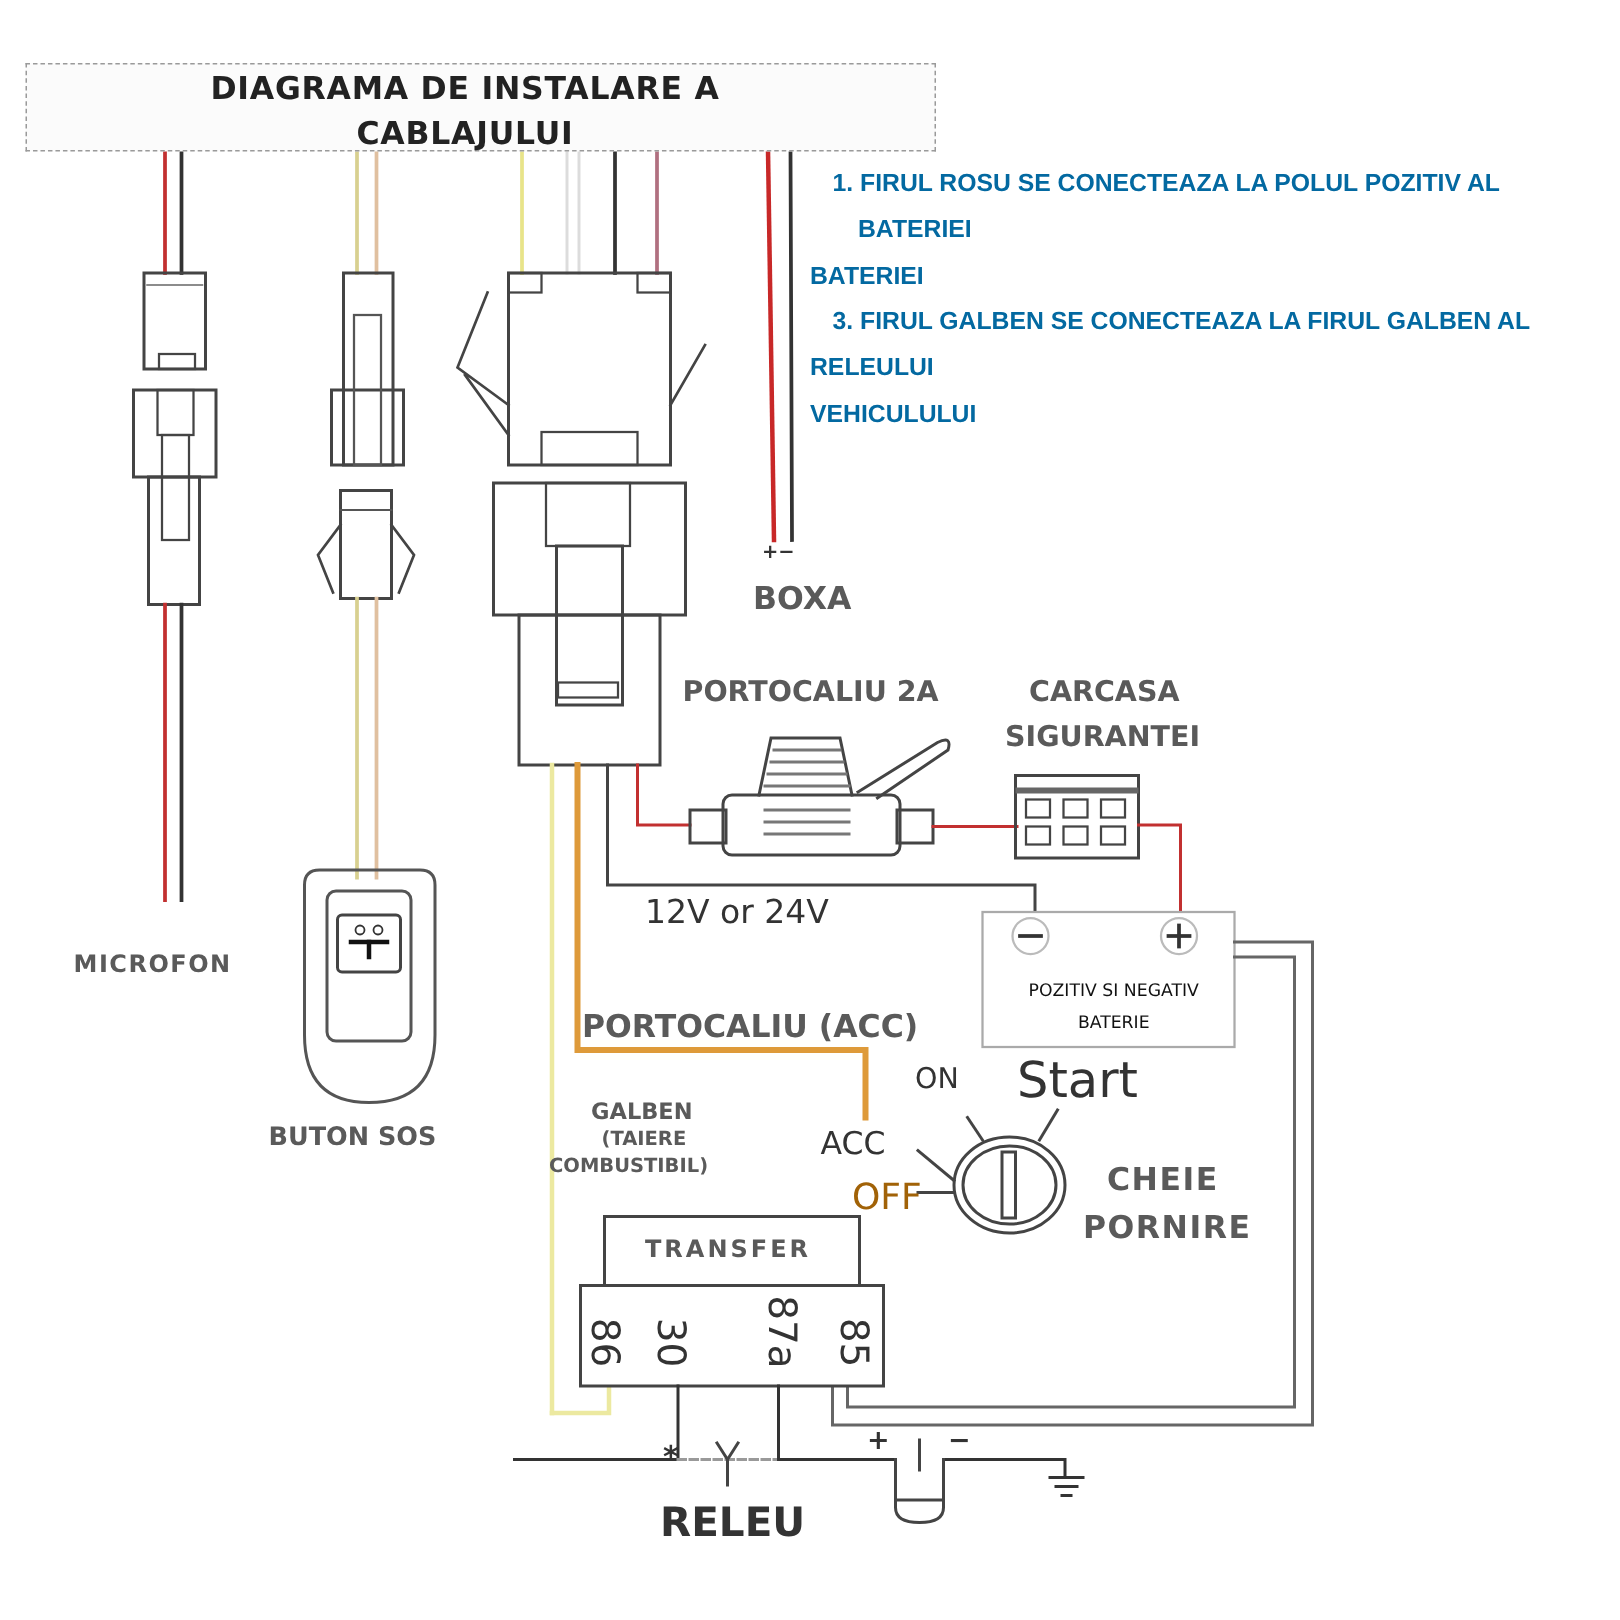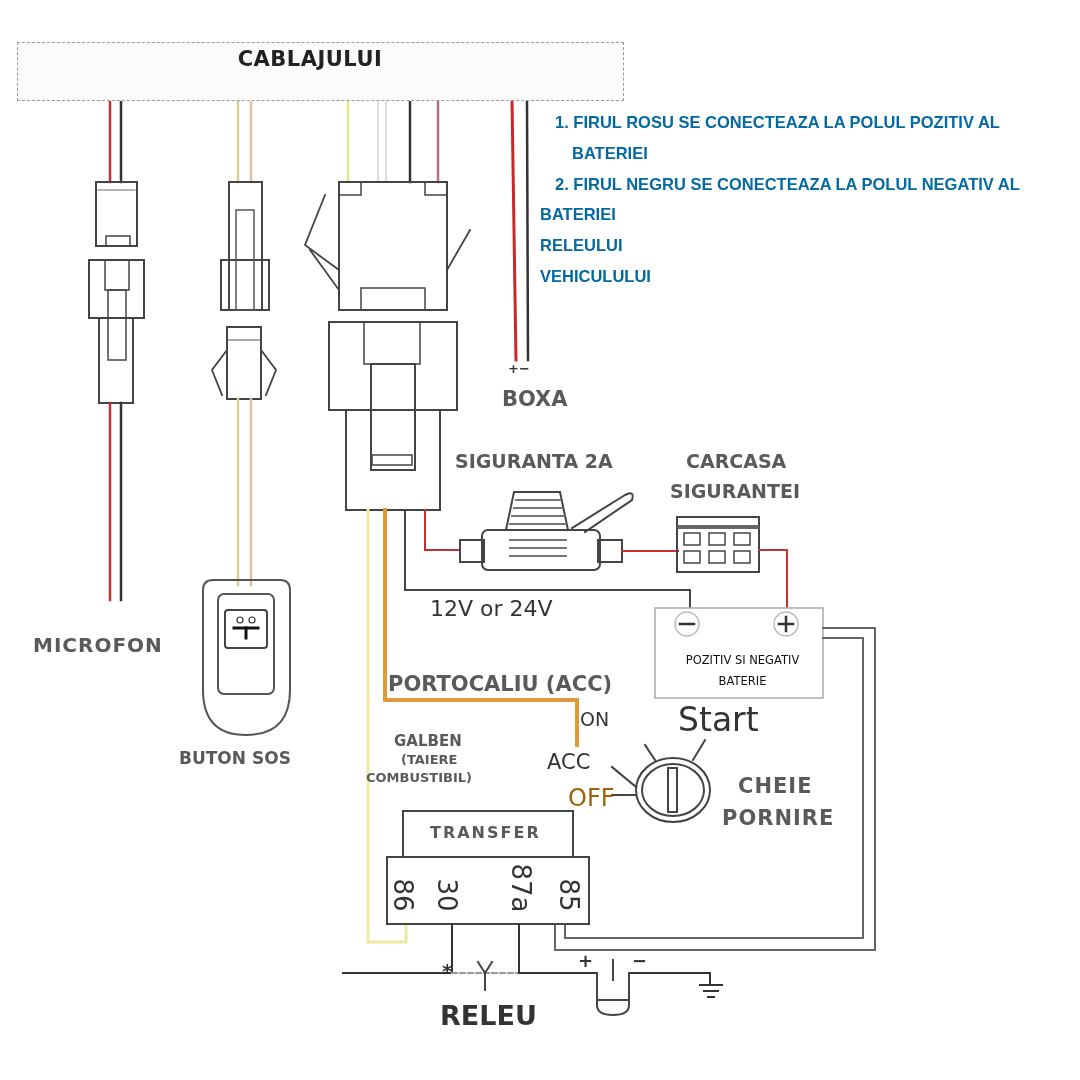--- a/index.html
+++ b/index.html
@@ -152,49 +152,50 @@
       <path d="M597 973 L597 1005 Q597 1015 613 1015 Q629 1015 629 1005 L629 973" stroke="#444" stroke-width="2"></path>
       <line x1="597" y1="1000" x2="629" y2="1000" stroke="#444" stroke-width="2"></line>
       <line x1="613" y1="960" x2="613" y2="980" stroke="#444" stroke-width="2"></line>
     </g>
   </g>
   <text x="442" y="978" font-family="DejaVu Sans, sans-serif" font-size="20" font-weight="bold" fill="#333">*</text>
 </svg>
 
 <div class="title-box"></div>
 <div class="title">
+  <div>DIAGRAMA DE INSTALARE A</div>
   <div>CABLAJULUI</div>
 </div>
 
 <div class="notes">
   <div style="padding-left:15px">1. FIRUL ROSU SE CONECTEAZA LA POLUL POZITIV AL</div>
   <div style="padding-left:32px">BATERIEI</div>
-  <div style="padding-left:15px">2. FIRUL NEGRU SE CONECTEAZA LA POLUL NEGATIV AL</div>
   <div>BATERIEI</div>
+  <div style="padding-left:15px">3. FIRUL GALBEN SE CONECTEAZA LA FIRUL GALBEN AL</div>
   <div>RELEULUI</div>
   <div>VEHICULULUI</div>
 </div>
 
-<div class="lbl" style="left:33px;top:633px;font-size:20px;letter-spacing:1px">MICROFON</div>
+<div class="lbl" style="left:49px;top:633px;font-size:16px;letter-spacing:1px">MICROFON</div>
 <div class="lbl" style="left:179px;top:748px;font-size:17px">BUTON SOS</div>
 <div class="lbl" style="left:508px;top:361px;font-size:13px;color:#333">+−</div>
 <div class="lbl" style="left:502px;top:387px;font-size:21px">BOXA</div>
-<div class="lbl" style="left:455px;top:450px;font-size:19px">SIGURANTA 2A</div>
+<div class="lbl" style="left:455px;top:450px;font-size:19px">PORTOCALIU 2A</div>
 <div class="lbl" style="left:686px;top:450px;font-size:19px">CARCASA</div>
 <div class="lbl" style="left:670px;top:480px;font-size:19px">SIGURANTEI</div>
 <div class="lbl" style="left:430px;top:596px;font-size:22px;font-weight:normal;color:#333">12V or 24V</div>
 <div class="bat-text">
   <div>POZITIV SI NEGATIV</div>
   <div>BATERIE</div>
 </div>
 <div class="lbl" style="left:388px;top:672px;font-size:21px">PORTOCALIU (ACC)</div>
 <div class="lbl" style="left:394px;top:732px;font-size:15px">GALBEN</div>
 <div class="lbl" style="left:401px;top:752px;font-size:13px">(TAIERE</div>
 <div class="lbl" style="left:366px;top:770px;font-size:13px">COMBUSTIBIL)</div>
-<div class="lbl" style="left:580px;top:708px;font-size:19px;font-weight:normal;color:#333">ON</div>
+<div class="lbl" style="left:610px;top:708px;font-size:19px;font-weight:normal;color:#333">ON</div>
 <div class="lbl" style="left:678px;top:700px;font-size:33px;font-weight:normal;color:#333">Start</div>
 <div class="lbl" style="left:547px;top:750px;font-size:21px;font-weight:normal;color:#333">ACC</div>
 <div class="lbl" style="left:568px;top:784px;font-size:24px;font-weight:normal;color:#a16207">OFF</div>
 <div class="lbl" style="left:738px;top:774px;font-size:21px;letter-spacing:1px">CHEIE</div>
 <div class="lbl" style="left:722px;top:806px;font-size:21px;letter-spacing:1px">PORNIRE</div>
 <div class="lbl" style="left:430px;top:823px;font-size:16px;letter-spacing:2px">TRANSFER</div>
 <div class="lbl" style="left:386px;top:880px;font-size:26px;font-weight:normal;color:#333;transform:rotate(90deg)">86</div>
 <div class="lbl" style="left:430px;top:880px;font-size:26px;font-weight:normal;color:#333;transform:rotate(90deg)">30</div>
 <div class="lbl" style="left:496px;top:873px;font-size:26px;font-weight:normal;color:#333;transform:rotate(90deg)">87a</div>
 <div class="lbl" style="left:552px;top:880px;font-size:26px;font-weight:normal;color:#333;transform:rotate(90deg)">85</div>

